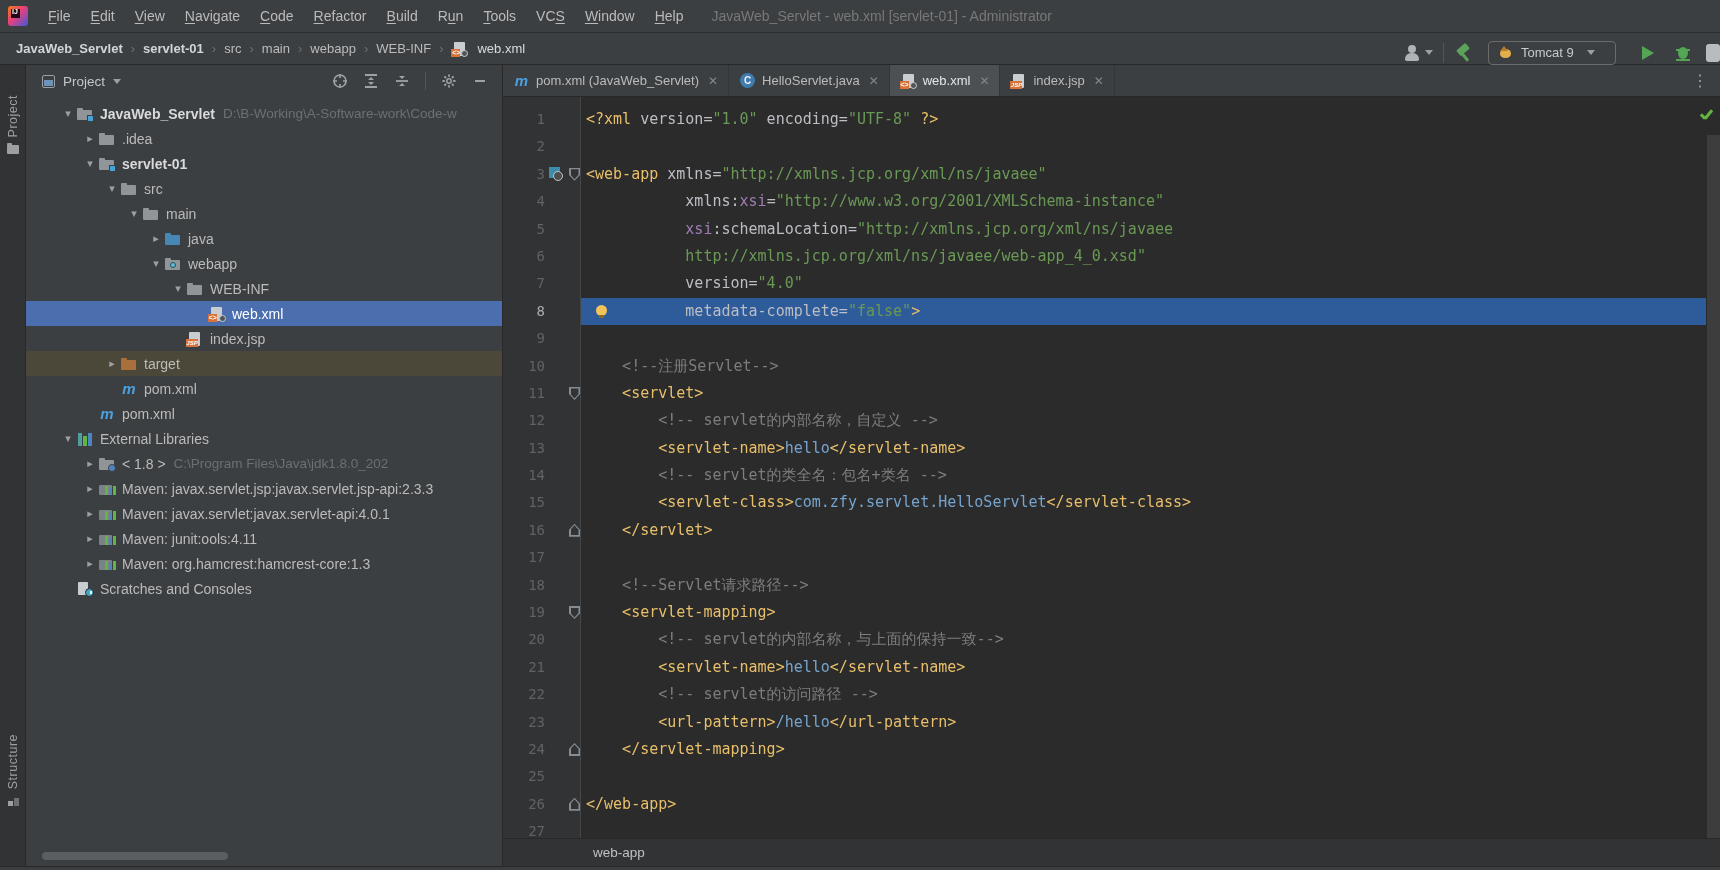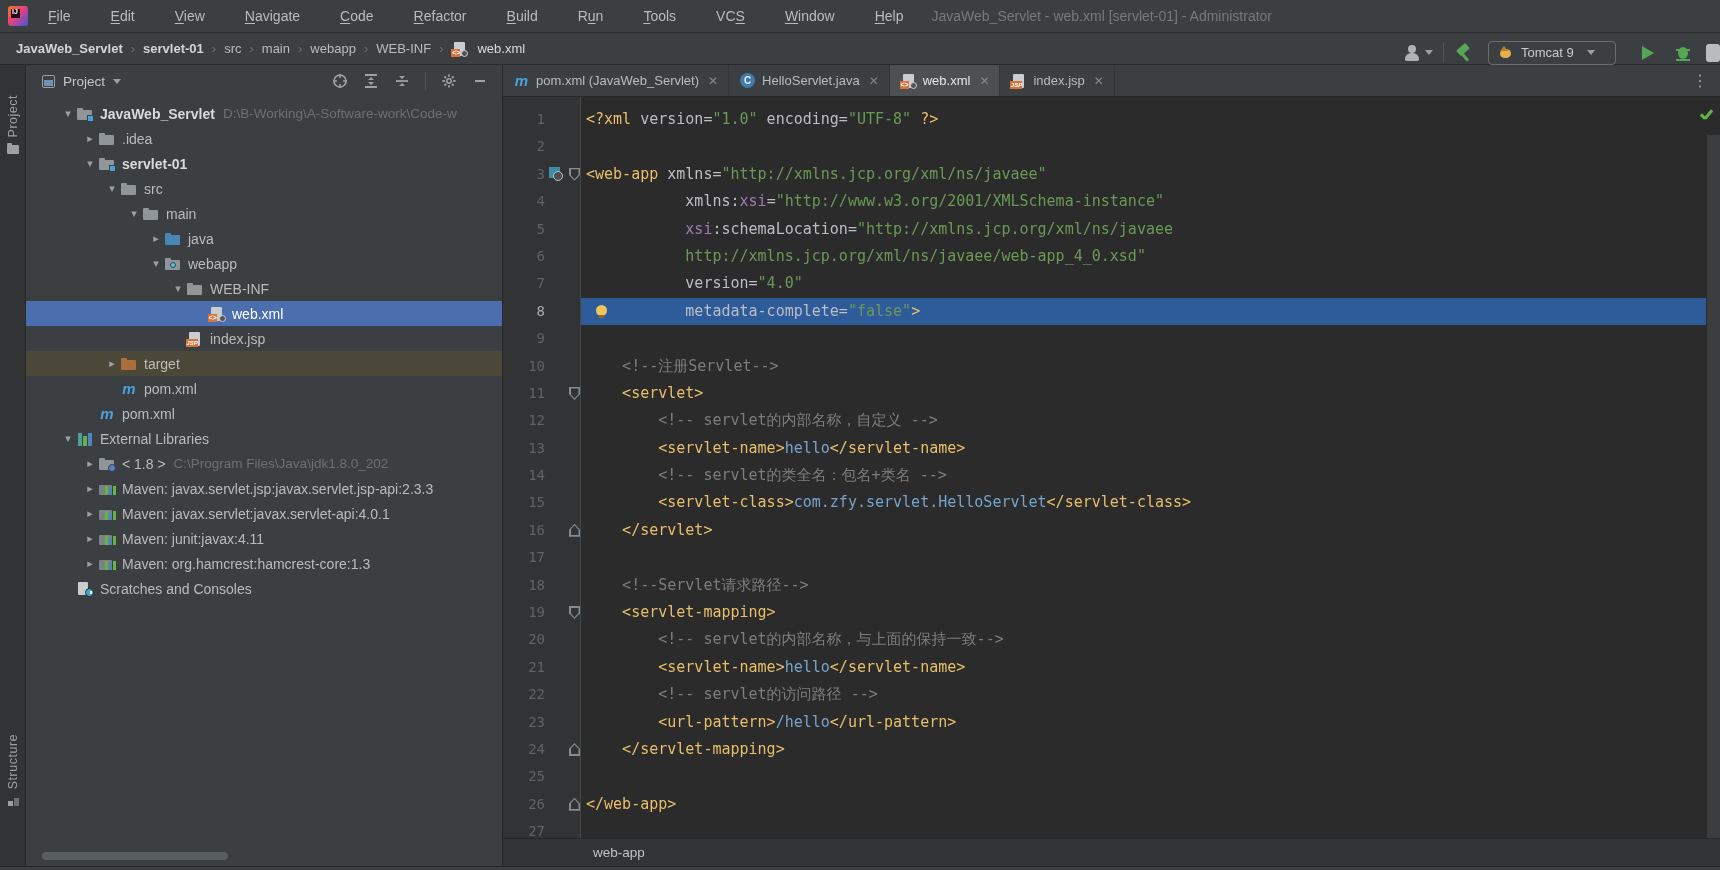--- a/index.html
+++ b/index.html
@@ -10,21 +10,21 @@
   }
   *{margin:0;padding:0;box-sizing:border-box;}
   html,body{width:1720px;height:870px;overflow:hidden;background:#2b2b2b;font-family:"Liberation Sans",sans-serif;}
   .app{position:relative;width:1720px;height:870px;display:flex;flex-direction:column;}
 
   
   .titlebar{height:33px;background:var(--bg_panel);display:flex;align-items:center;border-bottom:1px solid #2d2d2d;flex:none;}
   .logo{width:20px;height:20px;margin:0 10px 0 8px;border-radius:3px;background:linear-gradient(135deg,#f97a12 0%,#e73f7d 45%,#3b5bdb 100%);position:relative;flex:none;}
   .logo::after{content:"";position:absolute;left:3px;top:3px;width:9px;height:9px;background:#000;opacity:.85;}
   .logo::before{content:"IJ";position:absolute;left:4px;top:2px;font-size:7px;color:#fff;z-index:2;font-weight:bold;}
-  .menus{display:flex;align-items:flex-end;gap:20px;}
+  .menus{display:flex;align-items:flex-end;}
   .menu-item{color:var(--txt);font-size:14px;padding:0 10px;height:33px;line-height:33px;cursor:default;}
   .menu-item u{text-decoration:underline;text-underline-offset:2px;}
   .win-title{color:var(--title);font-size:14px;margin-left:18px;white-space:nowrap;}
 
   
   .navbar{height:32px;background:var(--bg_panel);border-bottom:1px solid #282828;display:flex;align-items:center;padding:0 0 0 14px;flex:none;}
   .crumbs{display:flex;align-items:center;font-size:13px;color:var(--txt);}
   .crumb{padding:0 2px;white-space:nowrap;}
   .crumb.bold{font-weight:bold;color:#d2d5d7;}
   .crumb.last{color:#d8dbdd;display:flex;align-items:center;gap:5px;}
@@ -387,21 +387,21 @@
             </span>
             <span class="tlabel">Maven: javax.servlet:javax.servlet-api:4.0.1</span>
           </div>
           <div class="trow" style="padding-left: 56px;">
             <span class="chev">▸</span>
             <span class="ti lib">
               <i></i>
               <i></i>
               <i></i>
             </span>
-            <span class="tlabel">Maven: junit:javax:4.11</span>
+            <span class="tlabel">Maven: junit:ools:4.11</span>
           </div>
           <div class="trow" style="padding-left: 56px;">
             <span class="chev">▸</span>
             <span class="ti lib">
               <i></i>
               <i></i>
               <i></i>
             </span>
             <span class="tlabel">Maven: org.hamcrest:hamcrest-core:1.3</span>
           </div>

